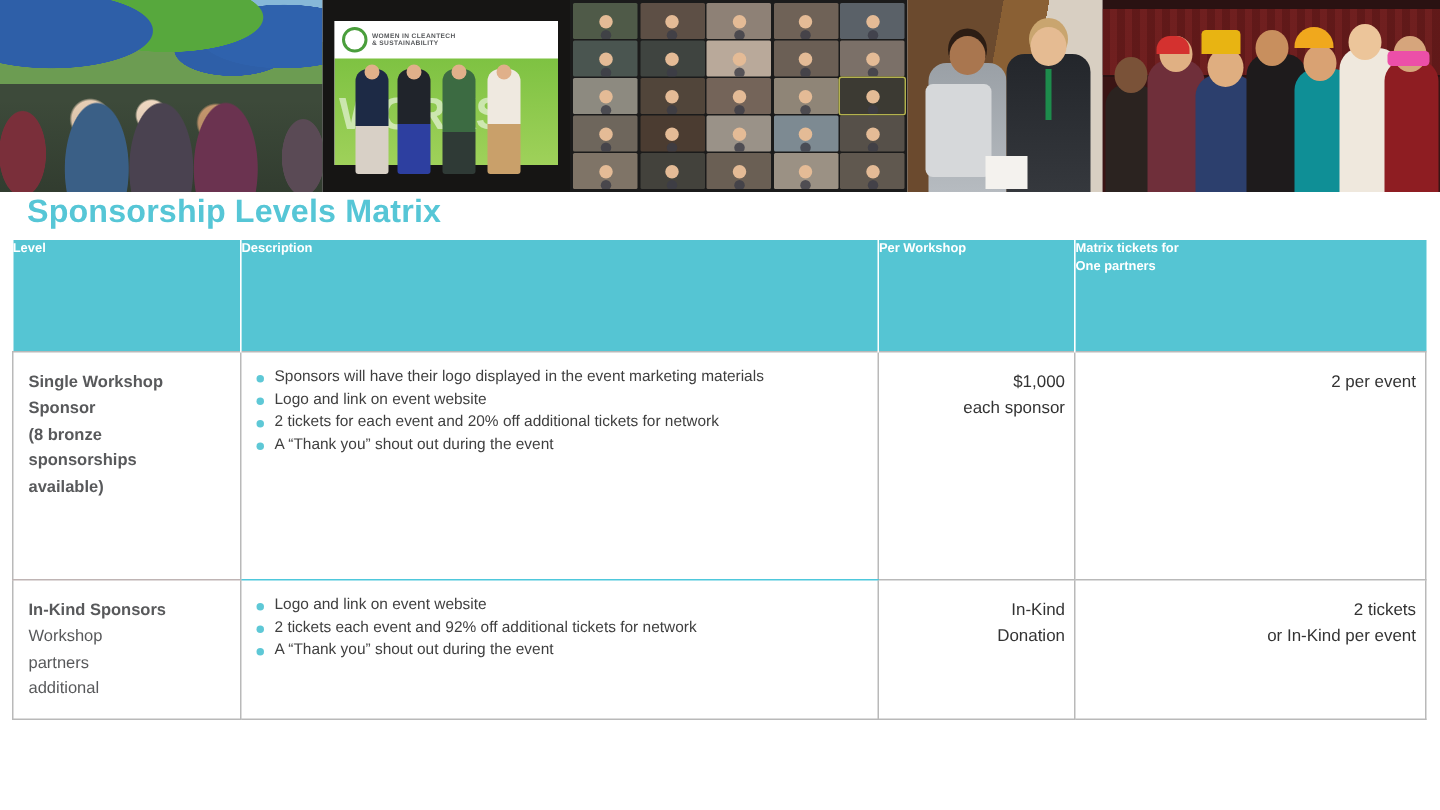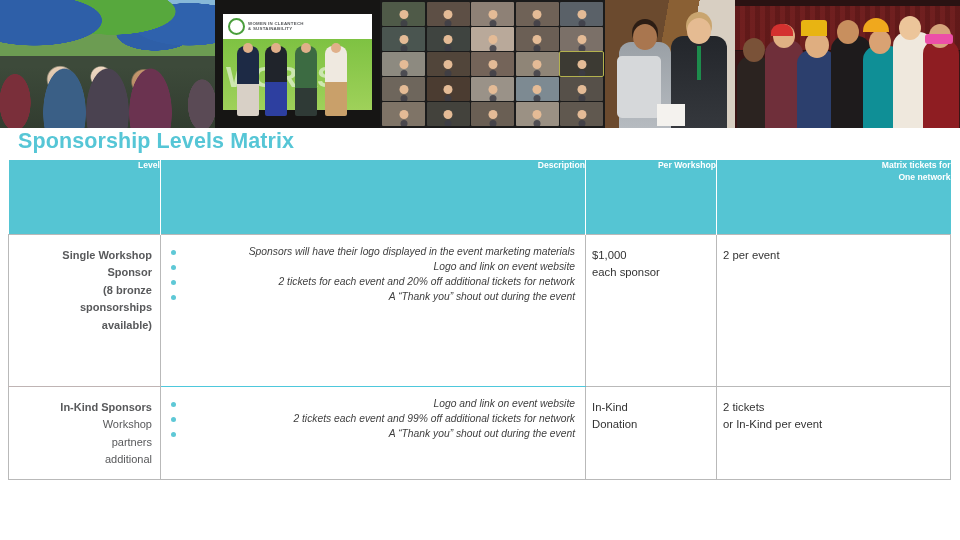--- a/index.html
+++ b/index.html
@@ -75,40 +75,40 @@
   .p5 .h{position:absolute;border-radius:50%;}
   .p5 .prop{position:absolute;border-radius:3px;}
 
   
   .title{position:absolute;left:18px;top:129px;font-size:21.5px;font-weight:bold;
          color:#56c6d6;letter-spacing:.1px;white-space:nowrap;}
 
   
   .matrix{position:absolute;left:8px;top:160px;width:942px;border-collapse:collapse;
           table-layout:fixed;}
-  .matrix td,.matrix th{vertical-align:top;padding:0;text-align:right;}
+  .matrix td,.matrix th{vertical-align:top;padding:0;}
   thead th{background:#55c5d3;color:#ffffff;font-size:8.6px;font-weight:bold;
            text-align:left;padding:13px 0 0 10px;height:74px;box-sizing:border-box;
            border-right:1.5px solid #ffffff;line-height:11.5px;}
   thead th:last-child{border-right:none;}
 
   tbody td{border:1px solid #b9b9b9;font-size:10.2px;color:#3f3f3f;}
   td.c-level{padding:12px 8px 10px 10px;font-size:11px;line-height:17.5px;color:#58595b;}
   td.c-level .strong{font-weight:bold;}
   td.c-desc{padding:10px 10px 10px 8px;}
-  td.c-price,td.c-tickets{text-align:left;padding:12px 6px 0 6px;font-size:11.3px;
+  td.c-price,td.c-tickets{text-align:right;padding:12px 6px 0 6px;font-size:11.3px;
                           color:#333;line-height:17px;}
 
   
   tbody tr.r1 td.c-desc{border-bottom:1.5px solid #4ec8dc;}
   tbody tr.r1 td.c-level{border-bottom:1px solid #bfb4b4;}
 
   ul.bul{list-style:none;margin:0;padding:0;}
   ul.bul li{position:relative;padding-left:14px;margin:0 0 1px 0;font-size:10.3px;
-            line-height:14.2px;color:#3f3f3f;font-style:italic;}
+            line-height:14.2px;color:#3f3f3f;}
   ul.bul li:before{content:"";position:absolute;left:2px;top:5px;width:5px;height:5px;
                    border-radius:50%;background:#5ec8d6;}
 </style>
 </head>
 <body>
 
 <div class="slide">
 
   <div class="banner">
 
@@ -202,21 +202,21 @@
         <col style="width:131px">
         <col style="width:234px">
     </colgroup>
     <thead>
       <tr>
         <th>Level</th>
         <th>Description</th>
         <th>Per Workshop</th>
         <th>
           <div>Matrix tickets for</div>
-          <div>One network</div>
+          <div>One partners</div>
         </th>
       </tr>
     </thead>
     <tbody>
 
       <tr class="r1" style="height:152px">
         <td class="c-level">
           <div class="strong">Single Workshop</div>
           <div class="strong">Sponsor</div>
           <div class="strong">(8 bronze</div>
@@ -243,21 +243,21 @@
       <tr class="r2" style="height:92px">
         <td class="c-level">
           <div class="strong">In-Kind Sponsors</div>
           <div>Workshop</div>
           <div>partners</div>
           <div>additional</div>
         </td>
         <td class="c-desc">
           <ul class="bul">
             <li>Logo and link on event website</li>
-            <li>2 tickets each event and 99% off additional tickets for network</li>
+            <li>2 tickets each event and 92% off additional tickets for network</li>
             <li>A “Thank you” shout out during the event</li>
           </ul>
         </td>
         <td class="c-price">
           <div>In-Kind</div>
           <div>Donation</div>
         </td>
         <td class="c-tickets">
           <div>2 tickets</div>
           <div>or In-Kind per event</div>

